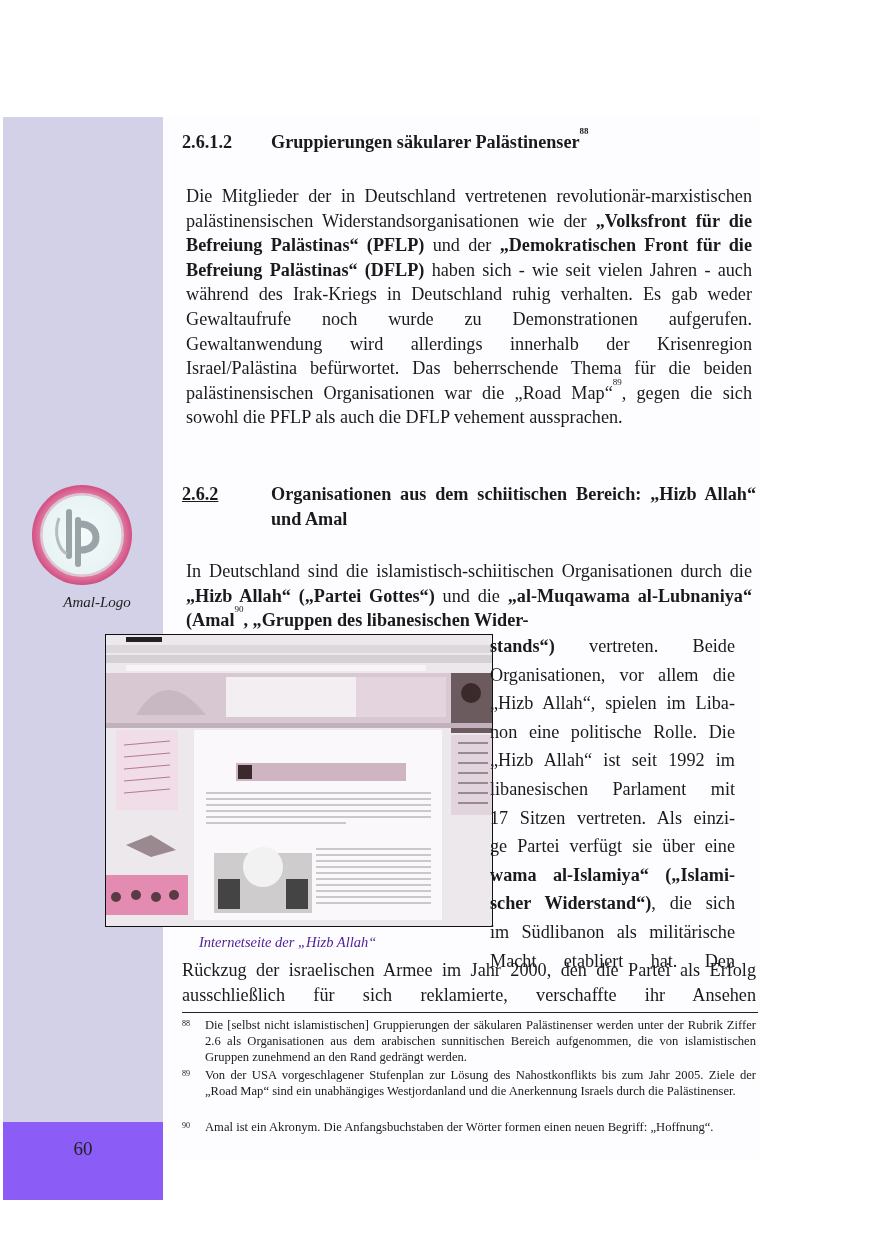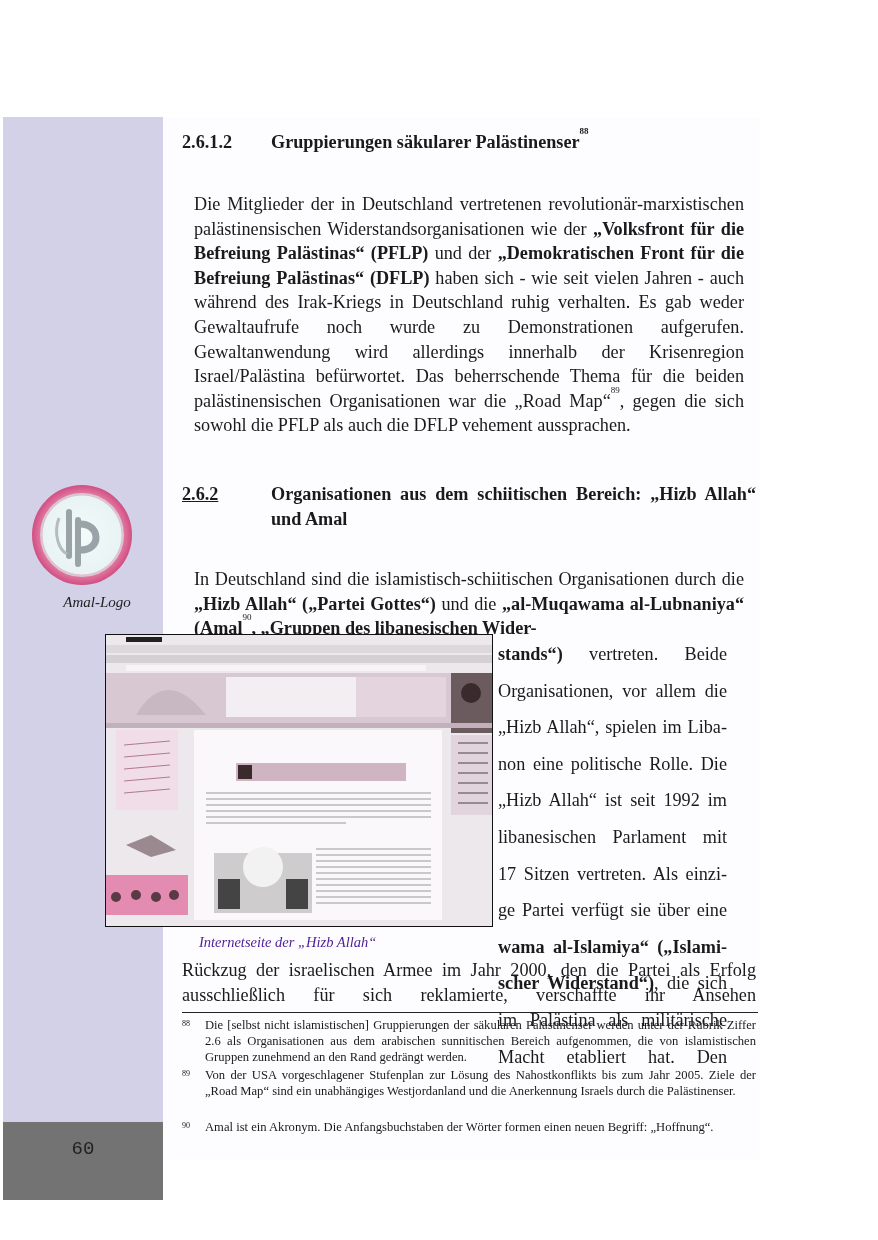--- a/index.html
+++ b/index.html
@@ -1,30 +1,30 @@
 <!DOCTYPE html>
 <html><head>
 <meta charset="utf-8">
 <style>
   html, body { margin:0; padding:0; }
   body { width:878px; height:1240px; background:#ffffff; position:relative; overflow:hidden;
          font-family:"Liberation Serif", "DejaVu Serif", serif; color:#1a1a1a; }
   .sidebar { position:absolute; left:3px; top:117px; width:160px; height:1005px; background:#d2d1e8; }
-  .pagenum-box { position:absolute; left:3px; top:1122px; width:160px; height:78px; background:#737373;font-family:Liberation Mono, monospace; }
+  .pagenum-box { position:absolute; left:3px; top:1122px; width:160px; height:78px; background:#8b5cf6; }
   .pagenum { position:absolute; left:0; width:160px; top:16px; text-align:center; font-size:19px; color:#222; }
   .main-bg { position:absolute; left:163px; top:117px; width:597px; height:1043px; background:#fdfcff; }
   .col { position:absolute; left:182px; width:574px; font-size:18.2px; line-height:24.6px; text-align:justify; }
   .h { font-weight:bold; font-size:18.2px; line-height:24.6px; }
   .h .num { display:inline-block; width:89px; }
   .h2 { display:flex; }
   .h2 .num { flex:0 0 89px;text-decoration:underline; }
   .h2 .t { flex:1; text-align:justify; }
   sup { font-size:9px; vertical-align:top; position:relative; top:1px; line-height:0; }
   b { font-weight:bold; }
-  p { margin:12px; }
+  p { margin:4px; }
   .logo-wrap { position:absolute; left:31px; top:484px; width:102px; height:102px; }
   .logo-cap { position:absolute; left:3px; width:188px; top:594px; text-align:center; font-style:italic; font-size:15px; color:#222; }
   .shot { position:absolute; left:105px; top:634px; width:386px; height:291px; border:1.5px solid #111; background:#e9e4e8; overflow:hidden; }
   .shot-cap { position:absolute; left:199px; top:934px; font-style:italic; font-size:14.5px; color:#4c1d95; }
   .wrap-text { position:absolute; left:486px; width:253px; font-size:18.2px; line-height:24.6px; text-align:justify; }
   .wrap-text p { text-align-last:justify; }
   .line-j { text-align:justify; text-align-last:justify; }
   .fn-rule { position:absolute; left:182px; top:1012px; width:576px; height:1px; background:#222; }
   .fn { position:absolute; left:182px; width:574px; font-size:12.6px; line-height:16.2px; display:flex; }
   .fn .n { flex:0 0 23px; font-size:8px; position:relative; top:-1px; }
@@ -153,21 +153,21 @@
   <p><b>stands“)</b><span> vertreten. Beide</span></p>
   <p>Organisationen, vor allem die</p>
   <p>„Hizb Allah“, spielen im Liba-</p>
   <p>non eine politische Rolle. Die</p>
   <p>„Hizb Allah“ ist seit 1992 im</p>
   <p>libanesischen Parlament mit</p>
   <p>17 Sitzen vertreten. Als einzi-</p>
   <p>ge Partei verfügt sie über eine</p>
   <p><b>wama al-Islamiya“ („Islami-</b></p>
   <p><b>scher Widerstand“)</b><span>, die sich</span></p>
-  <p>im Palästina als militärische</p>
+  <p>im Südlibanon als militärische</p>
   <p>Macht etabliert hat. Den</p>
 </div>
 
 <div class="col line-j" style="top:958px;">Rückzug der israelischen Armee im Jahr 2000, den die Partei als Erfolg ausschließlich für sich reklamierte, verschaffte ihr Ansehen</div>
 
 <div class="fn-rule"></div>
 <div class="fn" style="top:1017px;">
   <span class="n">88</span>
   <span class="t">Die [selbst nicht islamistischen] Gruppierungen der säkularen Palästinenser werden unter der Rubrik Ziffer 2.6 als Organisationen aus dem arabischen sunnitischen Bereich aufgenommen, die von islamistischen Gruppen zunehmend an den Rand gedrängt werden.</span>
 </div>

